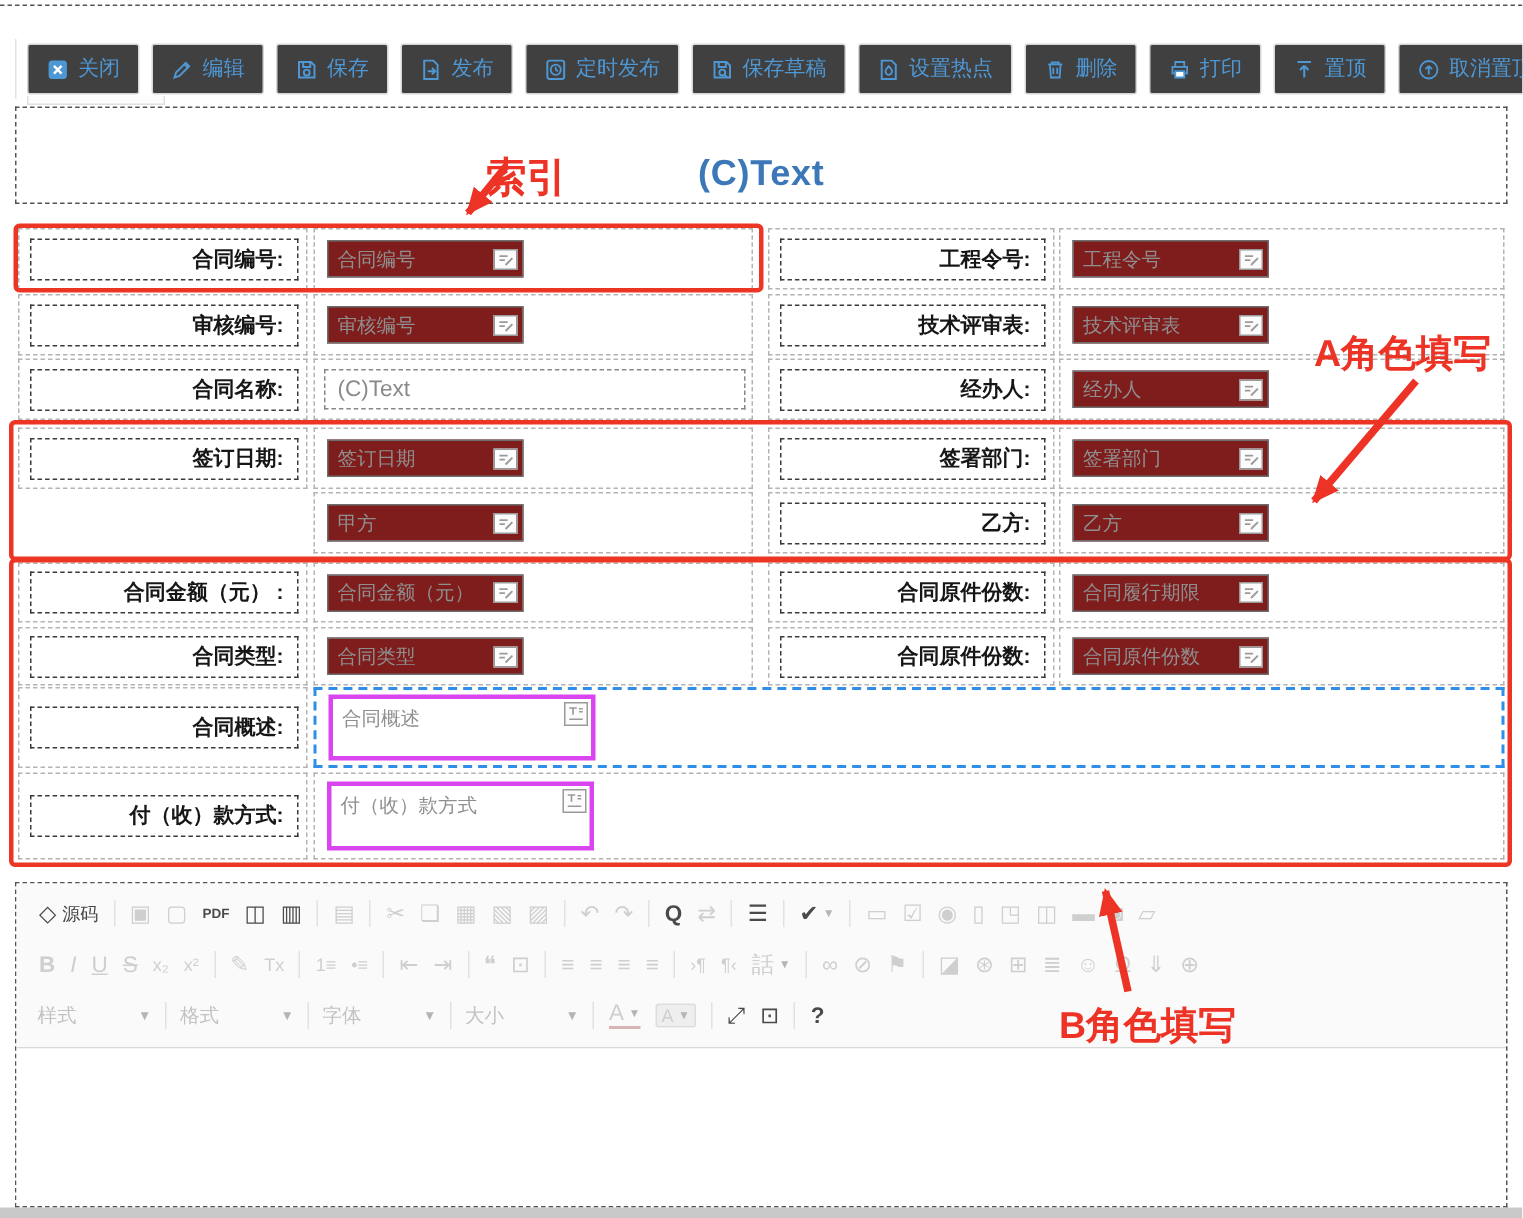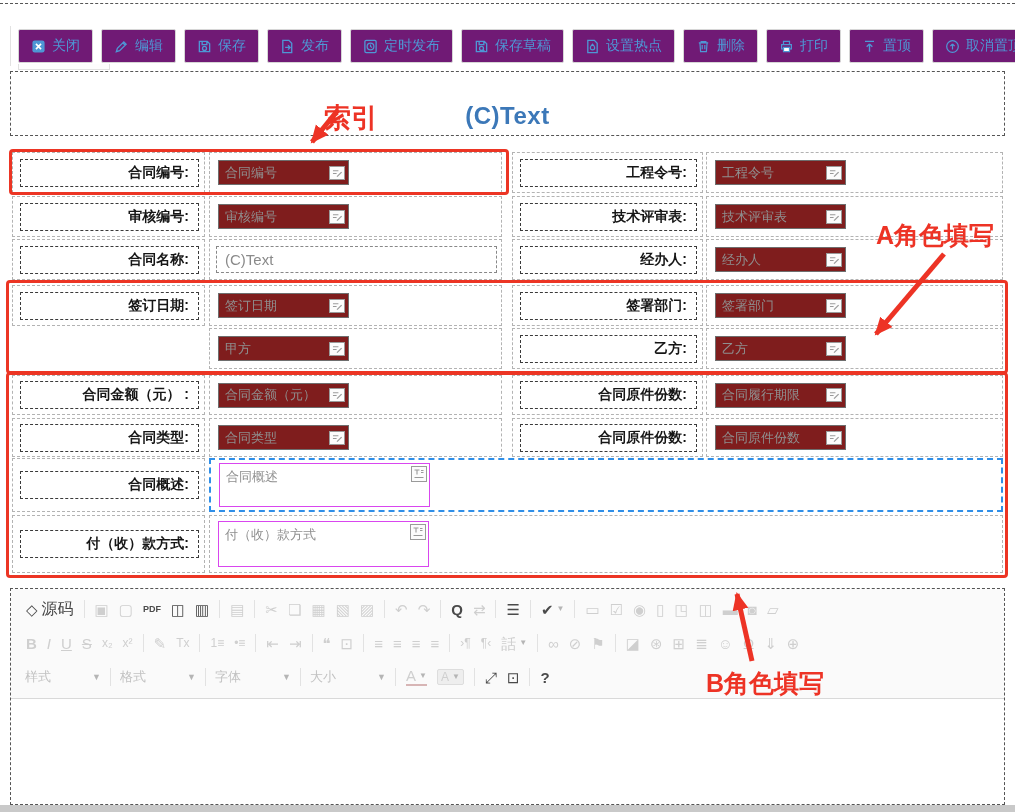--- a/index.html
+++ b/index.html
@@ -5,21 +5,21 @@
   * { margin:0; padding:0; box-sizing:border-box; }
   html,body { width:1015px; height:812px; background:#fff; font-family:"Liberation Sans","DejaVu Sans",sans-serif; }
   #page { position:relative; width:1015px; height:812px; background:#fff; overflow:hidden; }
 
   
   .top-dash { position:absolute; left:0; top:3px; width:1015px; border-top:1px dashed #555; }
 
   
   .toolbar-wrap { position:absolute; left:10px; top:26px; right:2px; height:40px;
                   border-left:1px solid #e2e2e2; padding-left:7px; display:flex; align-items:center; }
-  .tb-btn { display:inline-flex; align-items:center; gap:6px; background:#701a75;
+  .tb-btn { display:inline-flex; align-items:center; gap:6px; background:#404040;
             border:1px solid #d6d6d6; border-radius:2px; padding:7px 12px; margin-right:8px;
             color:#4e97d5; font-size:14px; cursor:pointer; white-space:nowrap; }
   .tb-btn svg { display:block; }
   .tb-frag { position:absolute; left:18px; top:64px; width:92px; height:6px;
              border:1px solid #e0e0e0; border-top:none; background:#fdfdfd; }
 
   
   .title-box { position:absolute; left:10px; top:71px; width:995px; height:65px;
                border:1px dashed #555; text-align:center; }
   .page-title { margin-top:30px; font-size:24px; font-weight:bold; color:#3c78b8; letter-spacing:0.5px; }
@@ -31,21 +31,21 @@
   .cell.sel { border:2px dashed #2f8fe8; }
   .lbl { border:1px dashed #3a3a3a; margin:0 5px 0 7px; flex:1; text-align:right;
          padding:4px 9px; font-size:14px; font-weight:bold; color:#161616; }
   .inp { margin-left:8px; width:131px; height:25px; border:1px solid #6e6e6e; background:#7f1d1d;
          display:flex; align-items:center; justify-content:space-between; padding:0 3px 0 6px; }
   .ph { color:#8f8f8f; font-size:13px; white-space:nowrap; overflow:hidden; }
   .f-ico { width:16px; height:14px; border:1px solid #9a9a9a; background:#fcfcfc;
            display:flex; align-items:center; justify-content:center; flex:none; }
   .textline { margin-left:6px; width:281px; border:1px dashed #888; padding:4px 8px;
               color:#8a8a8a; font-size:15px; }
-  .ta { margin-left:8px; width:211px; border:1px solid #d946ef; background:#fff;
+  .ta { margin-left:8px; width:178px; border:3px solid #d946ef; background:#fff;
         position:relative; padding:4px 22px 4px 6px; }
   .ta .ph { position:absolute; left:6px; top:4px; }
   .ta-ico { position:absolute; top:2px; right:2px; width:16px; height:16px;
             border:1px solid #9a9a9a; background:#fcfcfc; display:flex; align-items:center; justify-content:center; }
 
   
   .red-box { position:absolute; border:3px solid #ec3524; border-radius:4px; pointer-events:none; z-index:40; }
   #red-box-1 { left:9px;  top:149px; width:500px;  height:46px; }
   #red-box-2 { left:6px;  top:280px; width:1002px; height:94px; }
   #red-box-3 { left:6px;  top:372px; width:1002px; height:206px; }
@@ -56,21 +56,21 @@
   
   #editor-wrap { position:absolute; left:10px; top:588px; width:995px; height:217px;
                  border:1px dashed #555; background:#fff; display:flex; flex-direction:column; }
   .ck-toolbar { background:#fafafa; border-bottom:1px solid #d9d9d9; padding:3px 4px 4px 4px; }
   .ck-row { display:flex; align-items:center; height:34px; padding:0 6px; }
   .ck-i { color:#cfcfcf; font-size:15px; line-height:1; margin:0 5px; cursor:default; display:inline-flex; align-items:center; }
   .ck-i.dark { color:#4a4a4a; }
   .ck-i.bold { font-weight:bold; }
   .ck-i.small { font-size:9px; font-weight:bold; letter-spacing:0; }
   .ck-i .caret { font-size:8px; color:#b5b5b5; margin-left:3px; }
-  .ck-i .src-label { font-size:16px; color:#444; margin-left:4px; }
+  .ck-i .src-label { font-size:12px; color:#444; margin-left:4px; }
   .ck-sep { width:1px; height:18px; background:#e2e2e2; margin:0 5px; flex:none; }
   .ck-drop { width:76px; display:inline-flex; align-items:center; justify-content:space-between;
              color:#c2c2c2; font-size:13px; margin:0 4px; }
   .ck-drop .caret { font-size:9px; color:#b5b5b5; }
   .ck-i.u-line { border-bottom:2px solid #d7b5b5; padding-bottom:1px; }
   .ck-i.boxed { border:1px solid #ddd; background:#eee; padding:1px 3px; font-size:12px; border-radius:2px; }
   .ck-content { flex:1; background:#fff; }
 
   .bottom-bar { position:absolute; left:0; top:805px; width:1015px; height:7px; background:#c9c9c9; }
 </style>

